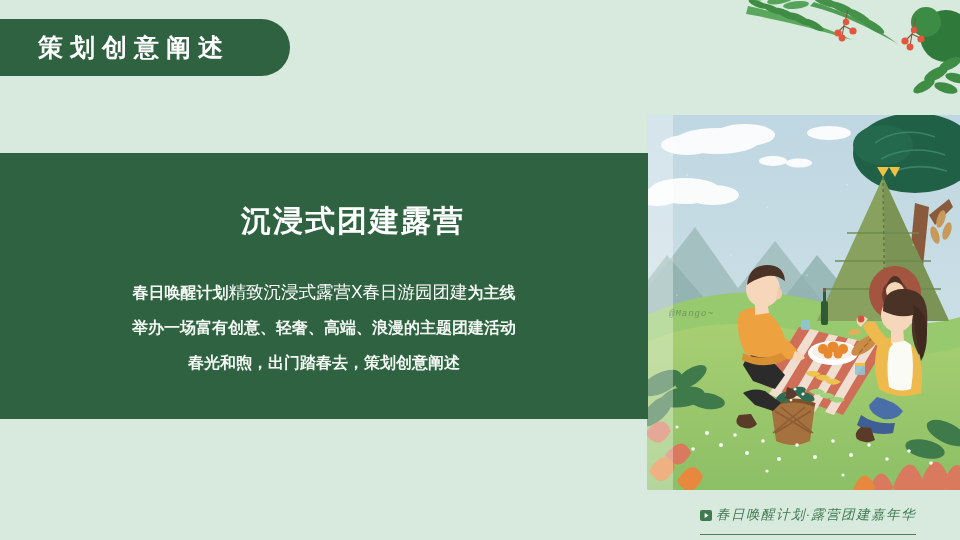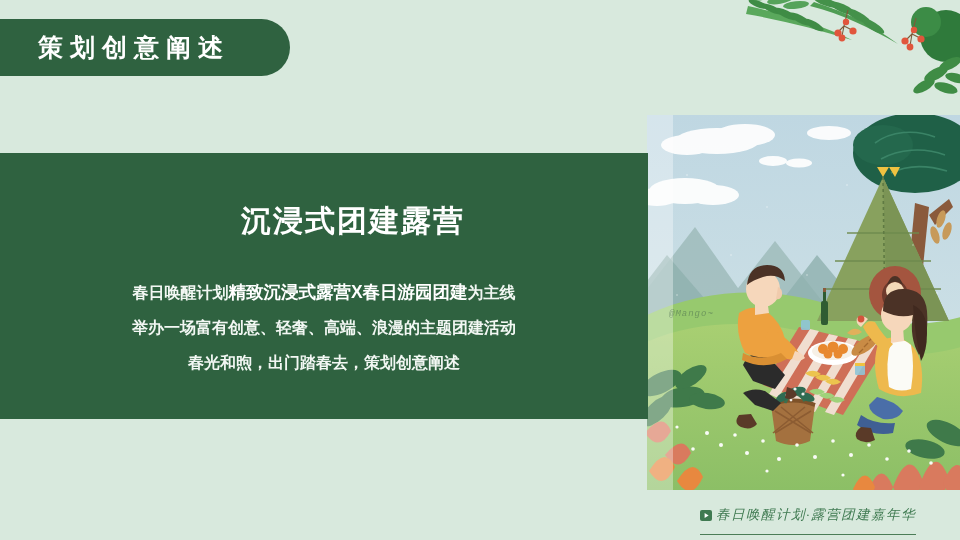--- a/index.html
+++ b/index.html
@@ -84,21 +84,21 @@
     left: 0;
     width: 648px;
     text-align: center;
     color: #f2f7f3;
     font-size: 16px;
     line-height: 35px;
     font-weight: 600;
   }
   .panel-body .line { white-space: nowrap; }
   .panel-body .emph {
-    font-weight: bold;
+    font-weight: normal;
     font-size: 17.5px;
     color: #ffffff;
   }
 
   
   .illustration {
     position: absolute;
     left: 647px;
     top: 115px;
     width: 313px;

